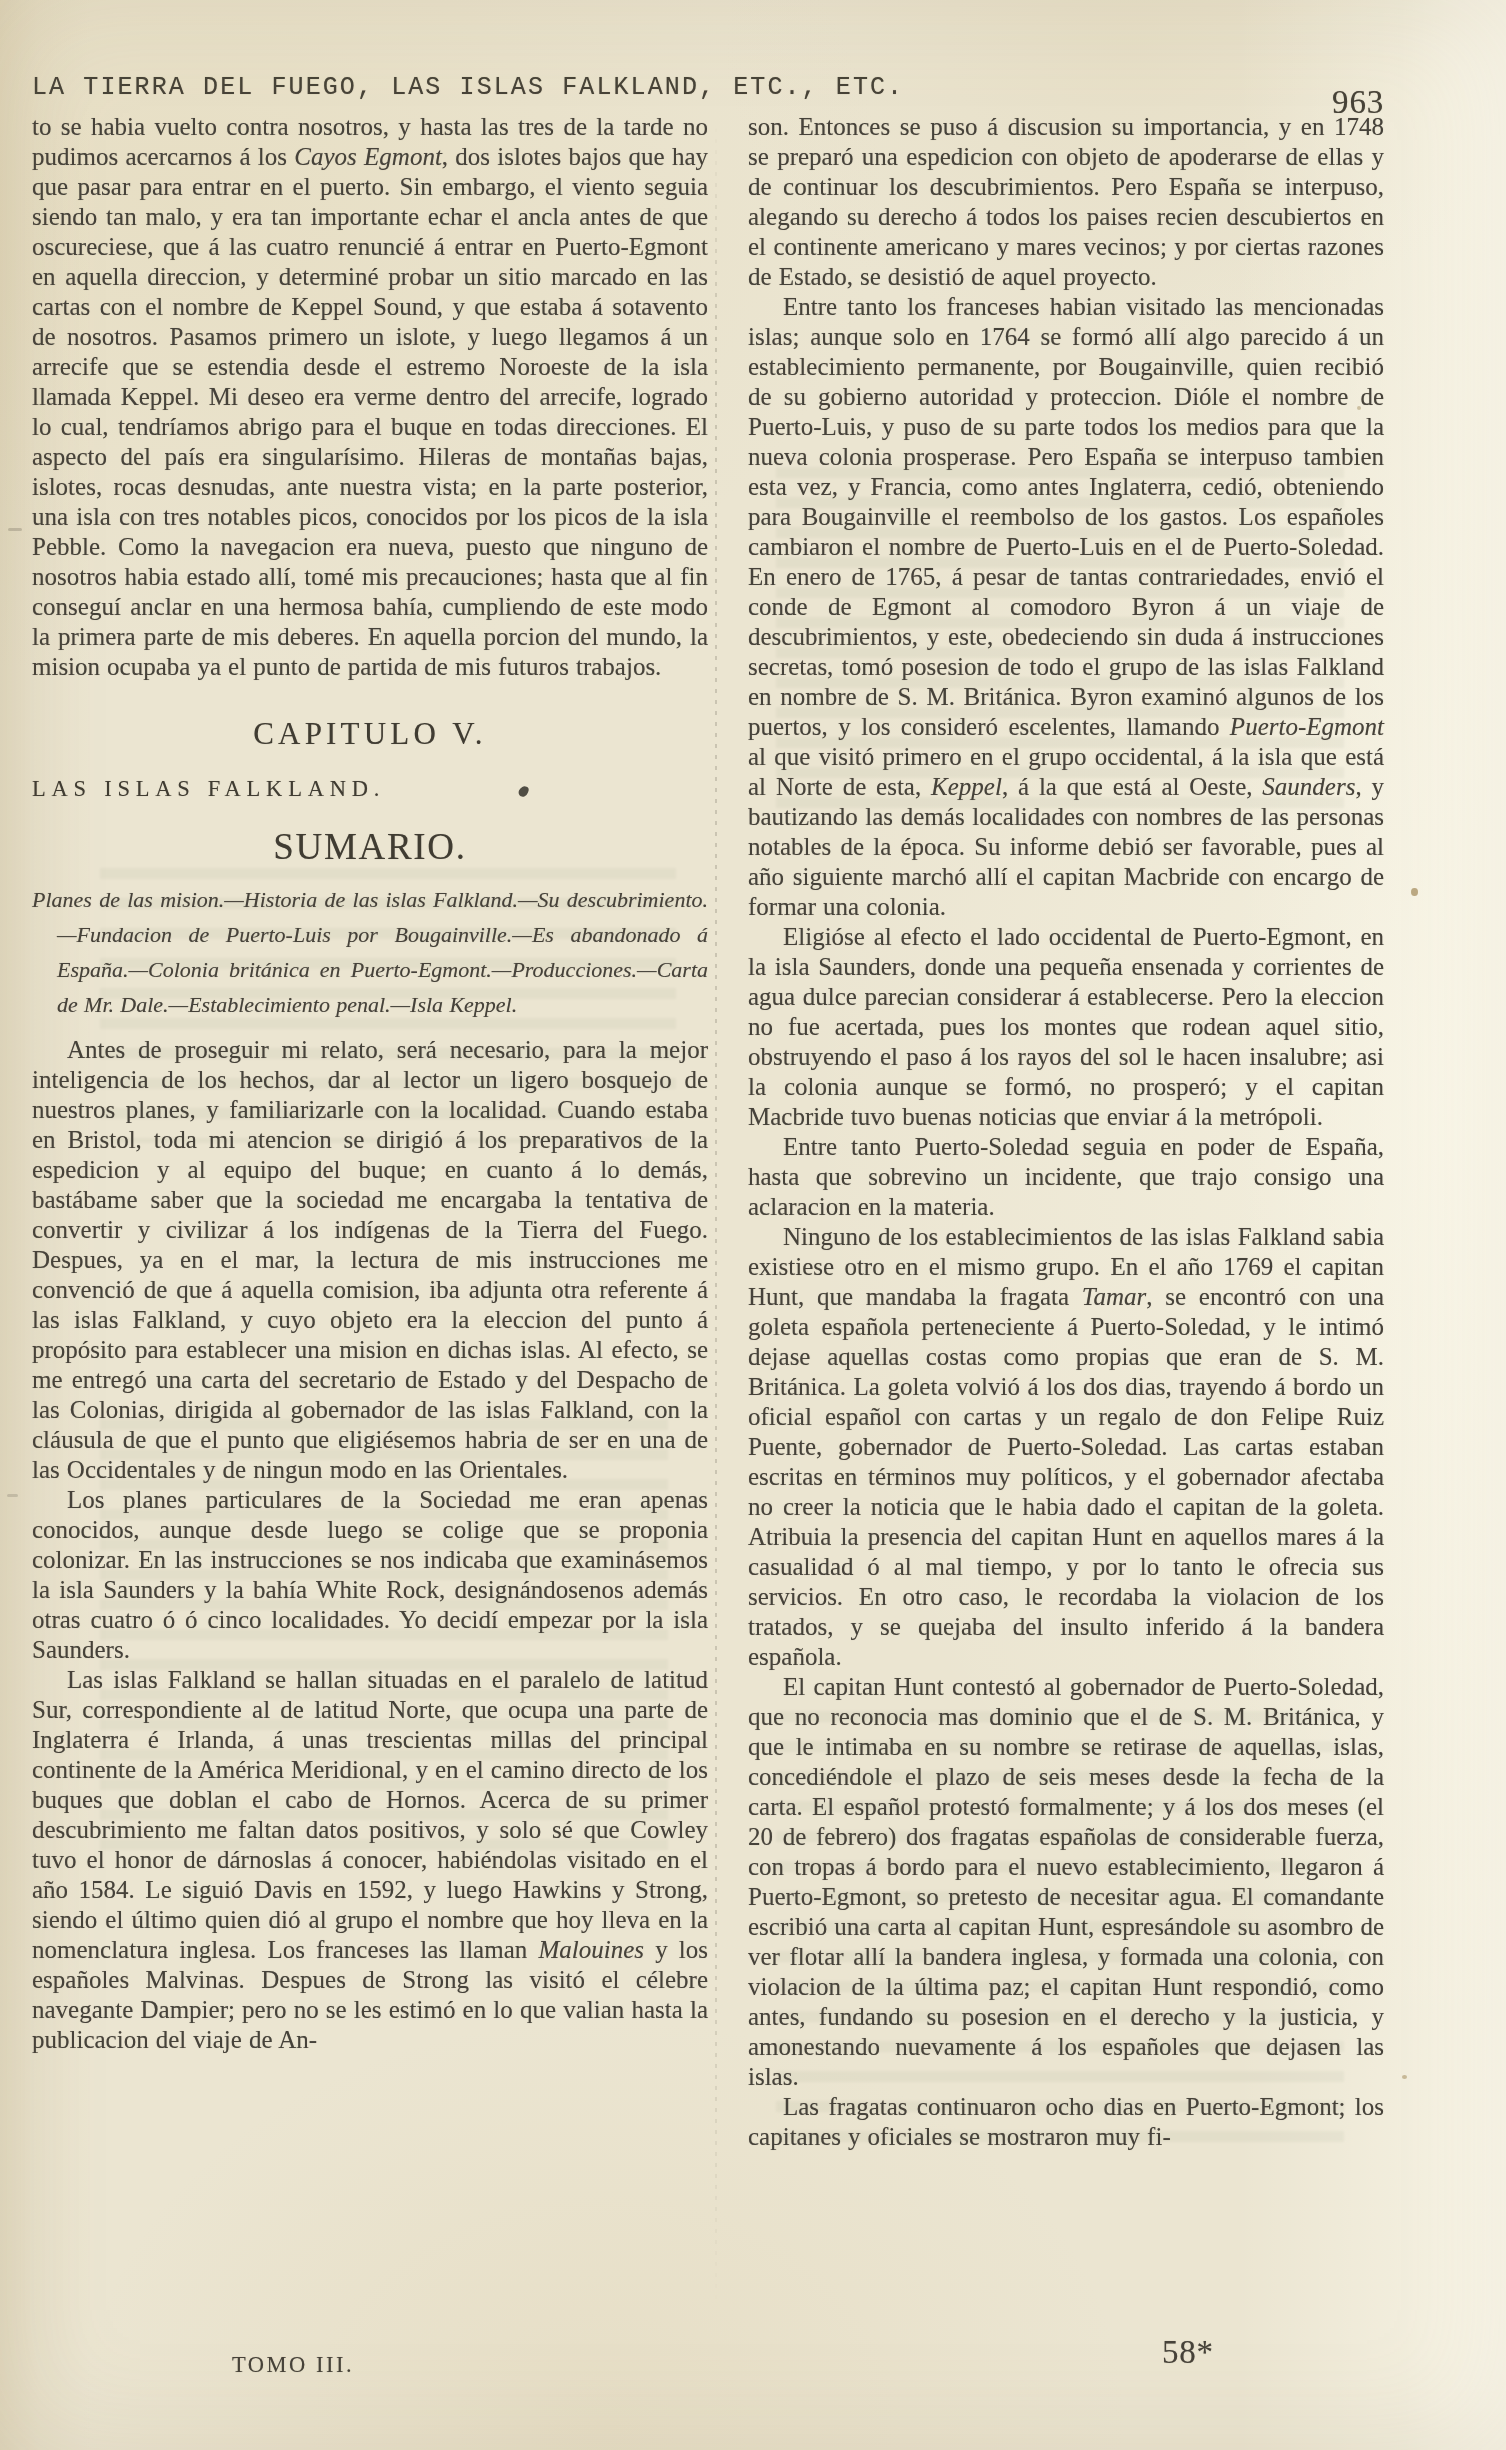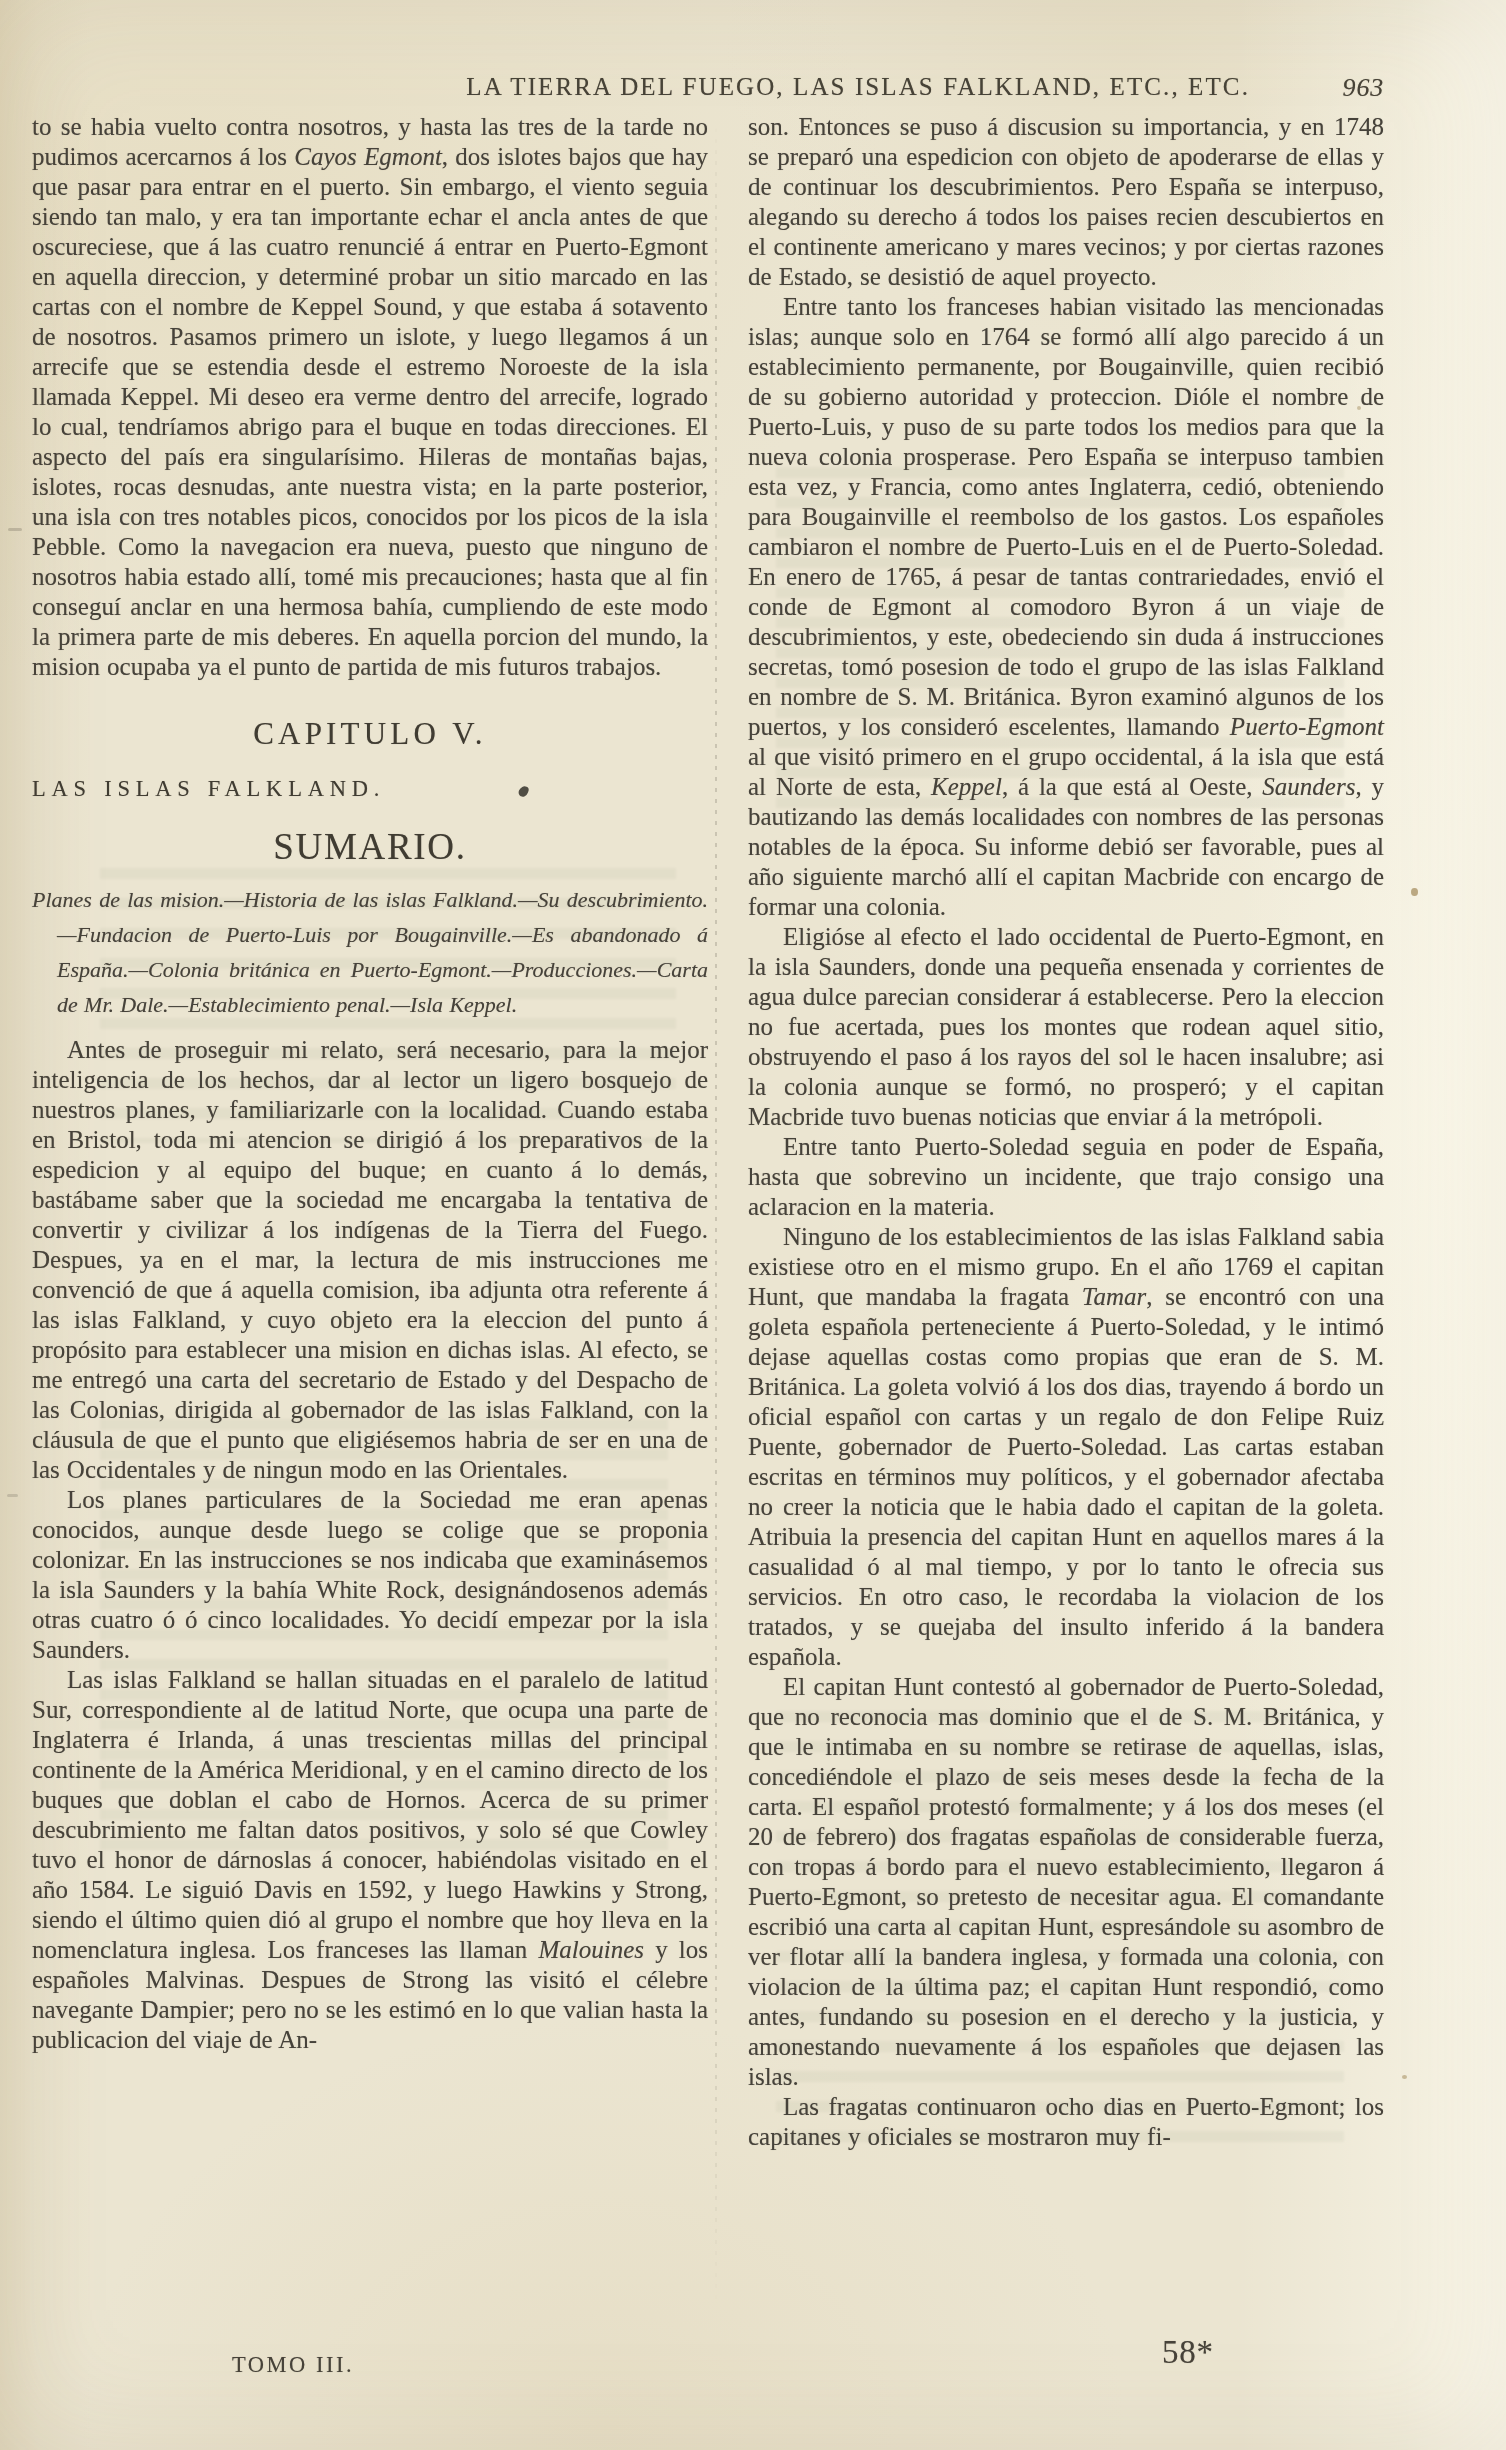--- a/index.html
+++ b/index.html
@@ -22,27 +22,27 @@
   }
   .page::after{
     content:"";position:absolute;inset:0;pointer-events:none;
     box-shadow:inset 0 0 117px rgba(139,118,76,.14);
   }
   
   .header{
     position:absolute;left:32px;top:73px;width:1352px;height:38px;
   }
   .header-title{
-    position:absolute;left:0;right:134px;text-align:right;
+    position:absolute;left:0;right:134px;text-align:left;
     font-size:25px;letter-spacing:2.1px;white-space:nowrap;
-    color:#474338;text-shadow:0 0 0.8px rgba(70,64,52,.45);
+    color:#474338;text-shadow:0 0 0.8px rgba(70,64,52,.45);font-family:Liberation Mono, monospace;
   }
   .page-number{
-    position:absolute;right:0;top:0;font-size:26px;letter-spacing:0.8px;
-    color:#474338;text-shadow:0 0 0.8px rgba(70,64,52,.45);font-style:italic;
+    position:absolute;right:0;top:11px;font-size:33px;letter-spacing:0.8px;
+    color:#474338;text-shadow:0 0 0.8px rgba(70,64,52,.45);
   }
   
   .col{
     position:absolute;top:112px;
     font-size:25px;line-height:30px;
     text-align:justify;word-spacing:0.8px;
     text-shadow:0 0 0.8px rgba(68,64,54,.38);
   }
   .col-left{left:32px;width:676px;}
   .col-right{left:748px;width:636px;}

